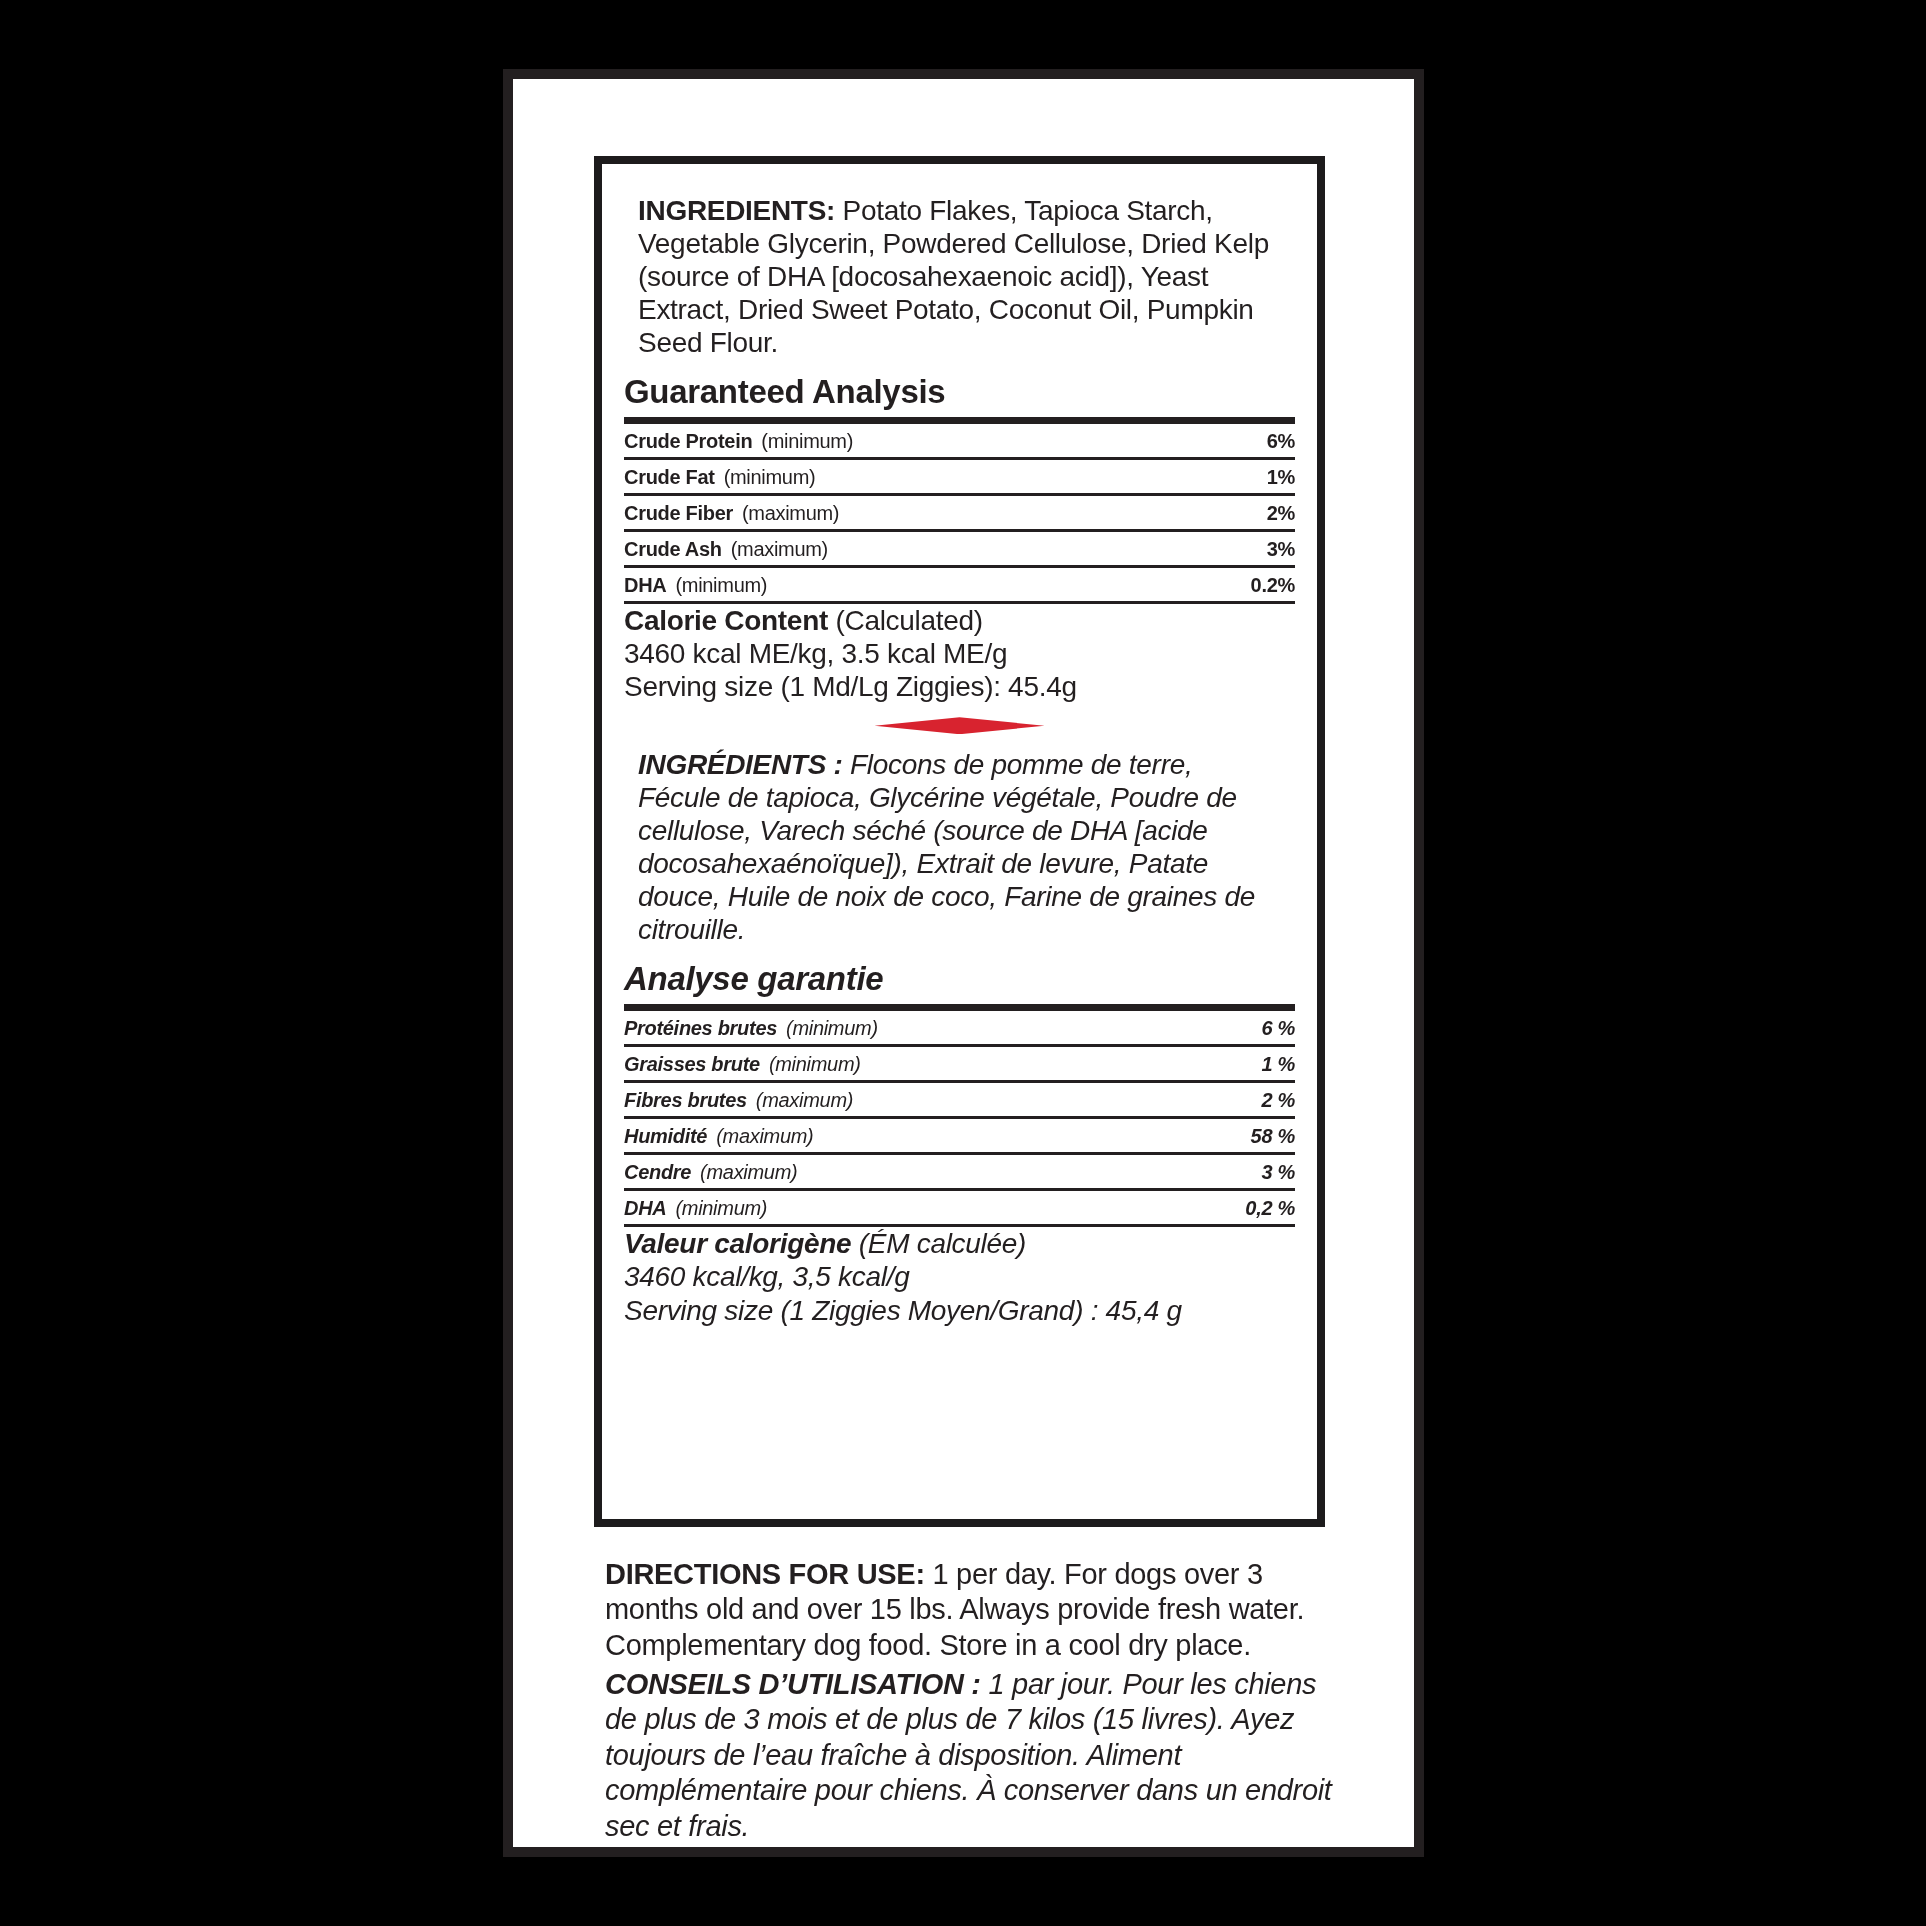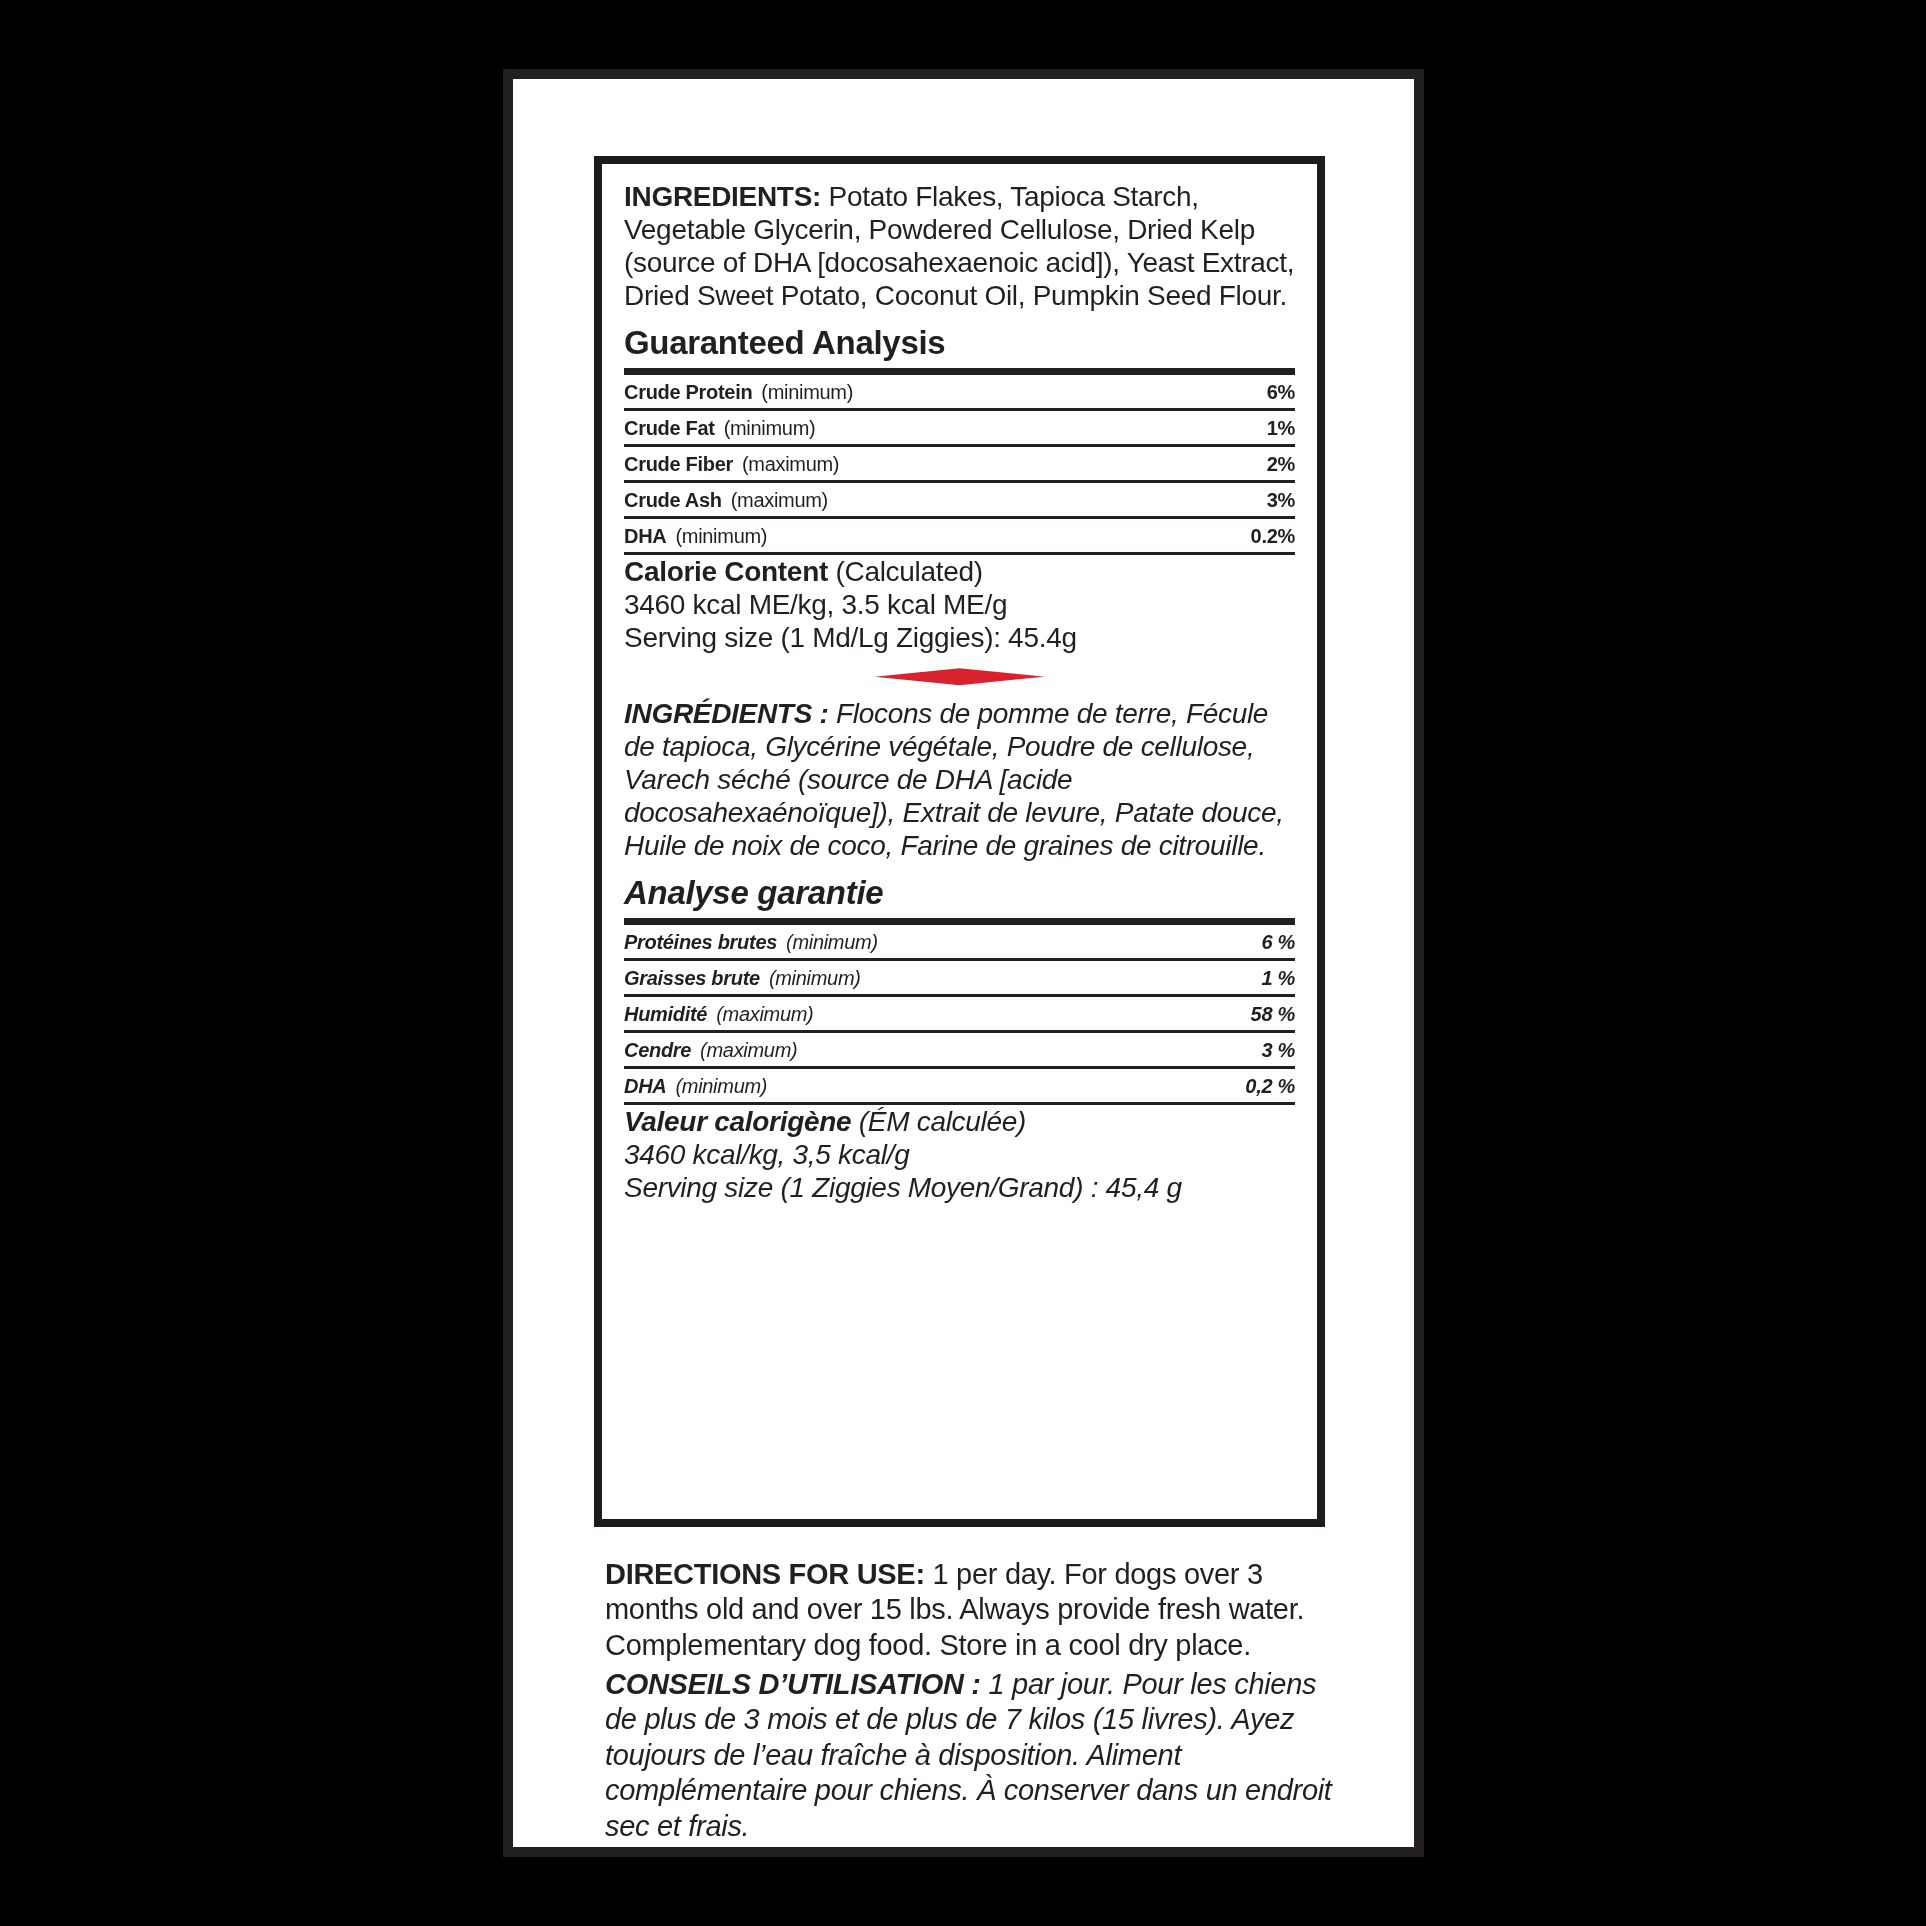--- a/index.html
+++ b/index.html
@@ -24,21 +24,21 @@
     left: 81px; top: 77px;
     width: 731px; height: 1371px;
     box-sizing: border-box;
     border: 8px solid #1d1b1c;
     padding: 16px 22px 10px 22px;
     overflow: hidden;
   }
   .para {
     font-size: 28px;
     line-height: 1.18;
-    margin: 0;
+    margin: 14px;
     letter-spacing: -0.3px;
   }
   .lead-bold { font-weight: bold; }
   .fr, .fr * { font-style: italic; }
   .ga-title {
     font-size: 33px;
     font-weight: bold;
     letter-spacing: -0.3px;
     margin: 12px 0 0 0;
     padding: 0 0 6px 0;
@@ -122,20 +122,24 @@
 
     <div class="ga-row fr">
       <span><span class="row-name">Protéines brutes</span><span class="row-qual">(minimum)</span></span>
       <span class="row-value">6 %</span>
     </div>
     <div class="ga-row fr">
       <span><span class="row-name">Graisses brute</span><span class="row-qual">(minimum)</span></span>
       <span class="row-value">1 %</span>
     </div>
     <div class="ga-row fr">
+      <span><span class="row-name">Fibres brutes</span><span class="row-qual">(maximum)</span></span>
+      <span class="row-value">2 %</span>
+    </div>
+    <div class="ga-row fr">
       <span><span class="row-name">Humidité</span><span class="row-qual">(maximum)</span></span>
       <span class="row-value">58 %</span>
     </div>
     <div class="ga-row fr">
       <span><span class="row-name">Cendre</span><span class="row-qual">(maximum)</span></span>
       <span class="row-value">3 %</span>
     </div>
     <div class="ga-row fr">
       <span><span class="row-name">DHA</span><span class="row-qual">(minimum)</span></span>
       <span class="row-value">0,2 %</span>

